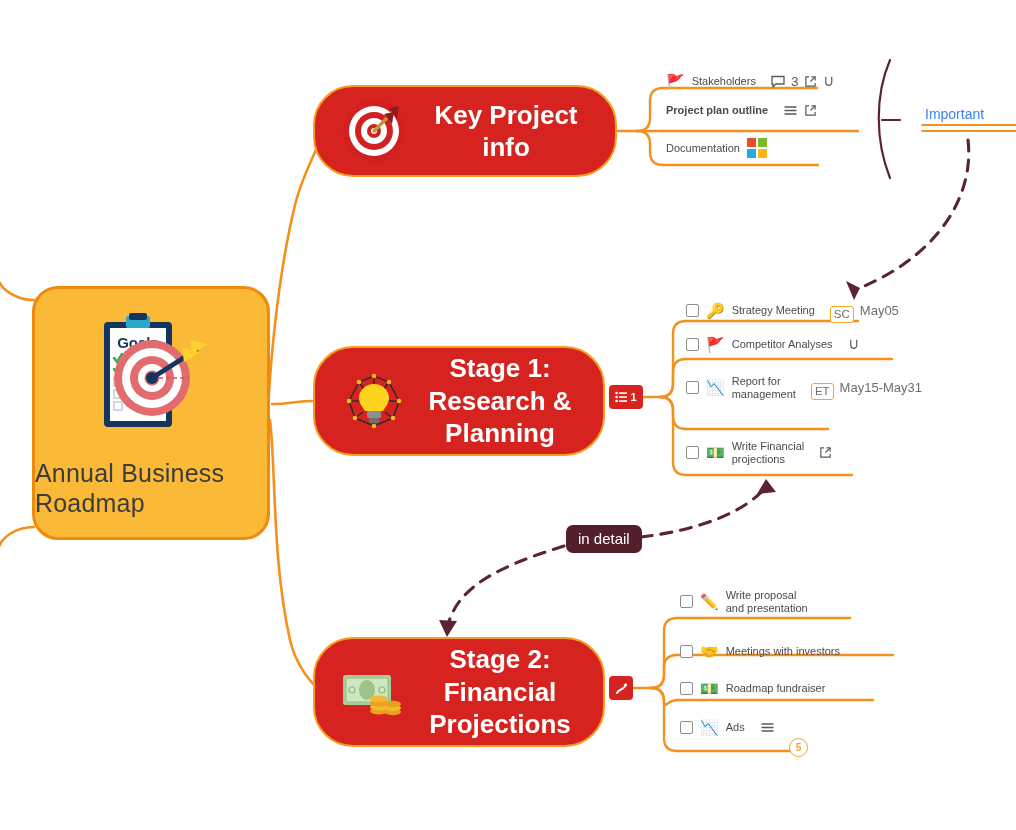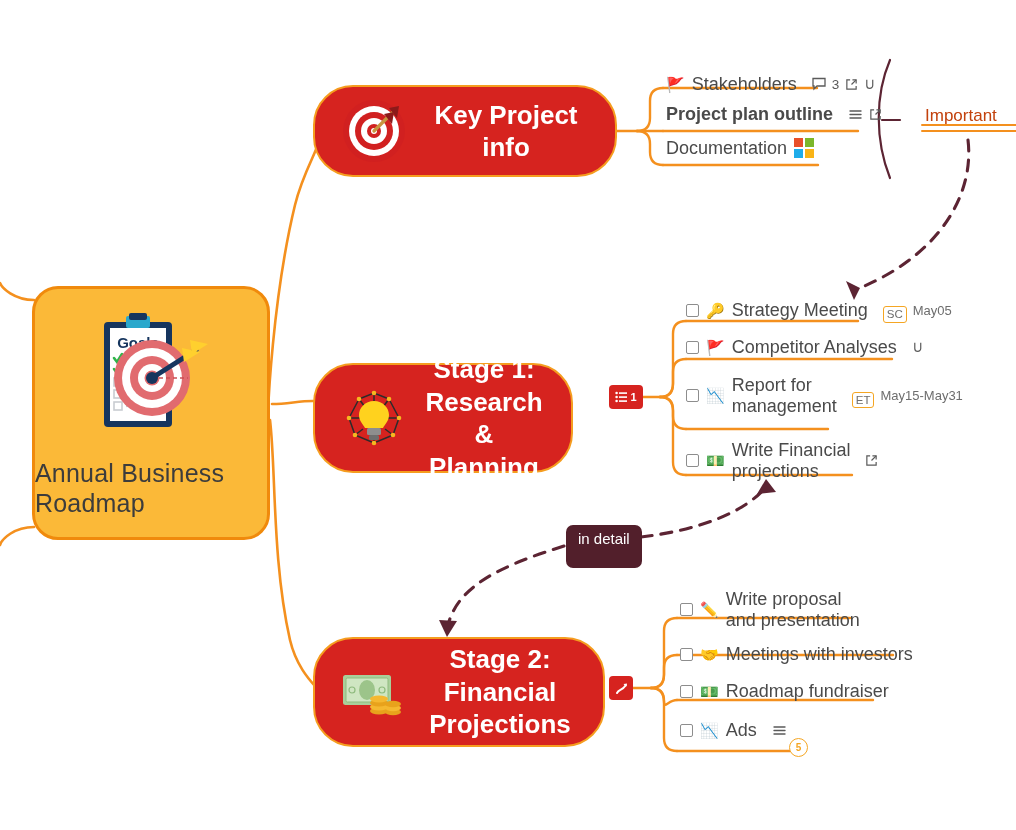--- a/index.html
+++ b/index.html
@@ -55,21 +55,21 @@
     margin-left: 26px; margin-right: 14px;
   }
   .topic-label {
     color: #ffffff; font-weight: bold;
     font-size: 26px; line-height: 1.25;
     text-align: center; flex: 1;
     padding-right: 24px;
     white-space: pre-line;
   }
   #topic-0 { left: 313px; top: 85px;  width: 304px; height: 92px; }
-  #topic-1 { left: 313px; top: 363px; width: 260px; height: 110px; }
+  #topic-1 { left: 313px; top: 346px; width: 292px; height: 110px; }
   #topic-2 { left: 313px; top: 637px; width: 292px; height: 110px; }
 
   
   .topic-badge {
     position: absolute;
     background: #d6231f;
     border-radius: 4px;
     display: flex; align-items: center; justify-content: center;
     gap: 3px;
     color: #fff; font-size: 11px; font-weight: bold;
@@ -82,21 +82,21 @@
   
   .sub {
     position: absolute;
     display: flex; align-items: center;
     gap: 7px;
     z-index: 4;
     white-space: nowrap;
   }
   .sub-text {
     color: #4a4a4a;
-    font-size: 18px;
+    font-size: 11px;
     line-height: 1.16;
     white-space: pre-line;
   }
   .sub-checkbox {
     width: 13px; height: 13px; flex: none;
     border: 1.6px solid #8d8d8d;
     border-radius: 2px;
     background: #fff;
   }
   .sub-emoji { font-size: 15px; line-height: 1; flex: none; }
@@ -126,31 +126,31 @@
     flex: none;
   }
   .msq i { display: block; }
 
   
   .rel-label {
     position: absolute;
     background: #521f2b;
     color: #ffffff;
     font-size: 15px;
-    padding: 5px 12px 21px;
+    padding: 5px 12px 6px;
     border-radius: 7px;
     z-index: 6;
   }
   #rel-indetail { left: 566px; top: 525px; }
 
   
   .summary-title {
     position: absolute;
-    color: #c2410c;
-    font-size: 17px;
+    color: #3b82f6;
+    font-size: 14px;
     z-index: 6;
   }
   #summary-important { left: 925px; top: 106px; }
 
   
   .collapse-badge {
     position: absolute;
     width: 19px; height: 19px;
     border: 1.8px solid #f5a623;
     border-radius: 50%;

